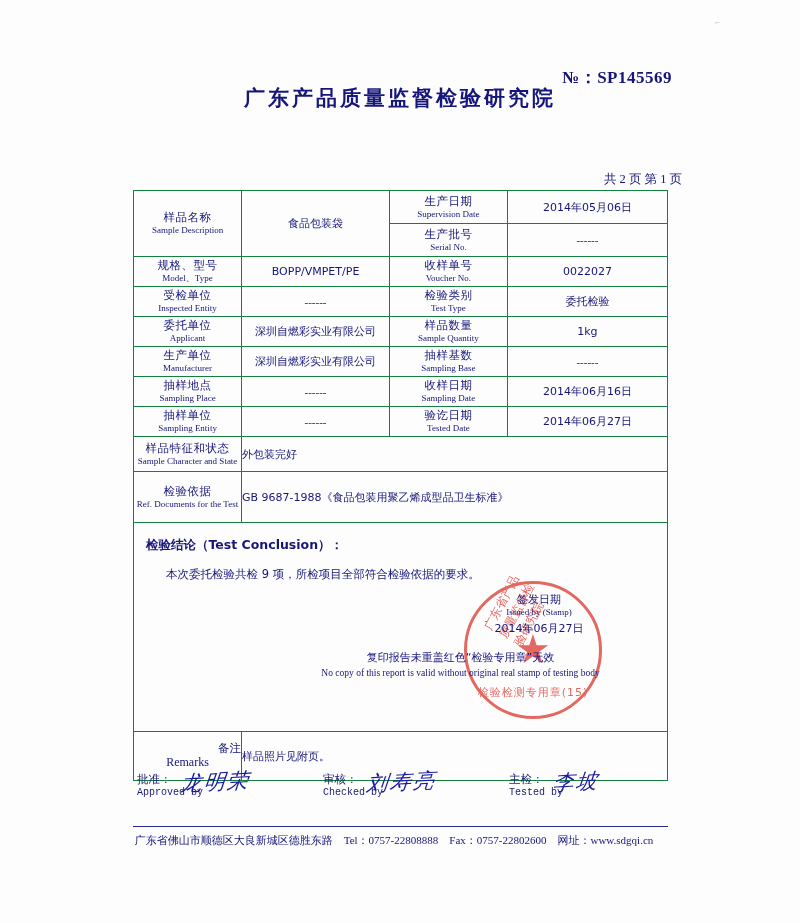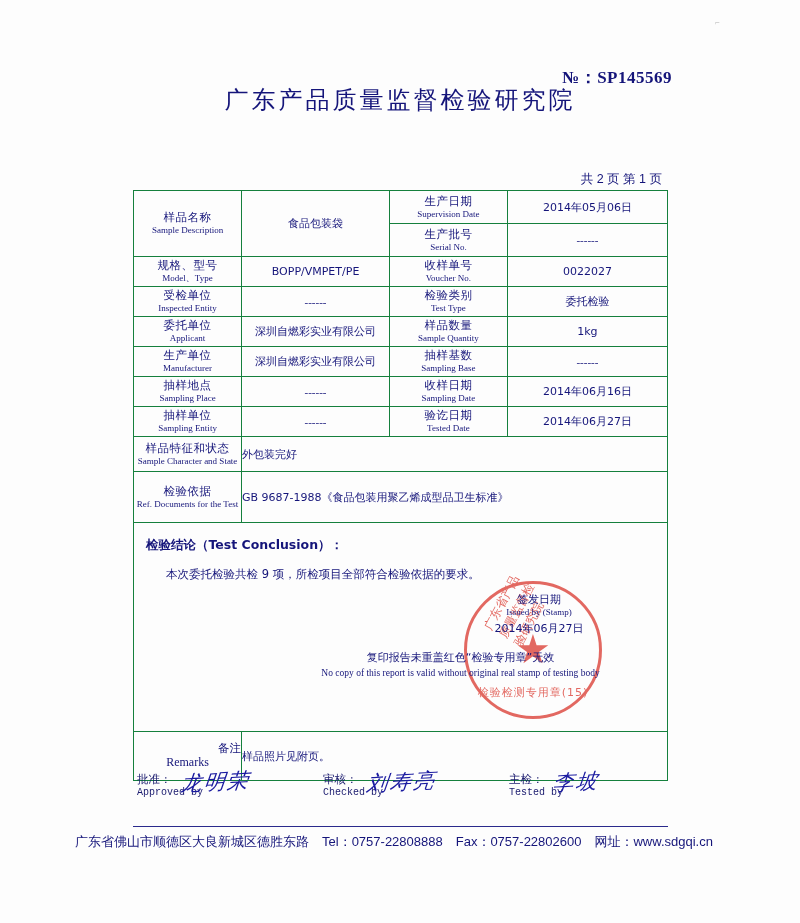--- a/index.html
+++ b/index.html
@@ -41,22 +41,22 @@
   }
 
   .header {
     position: absolute;
     left: 0; right: 0;
     top: 84px;
     text-align: center;
     color: #15157a;
   }
   .title-cn {
-    font-size: 24px;
-    font-weight: normal;
+    font-size: 21px;
+    font-weight: bold;
     letter-spacing: 3px;
     font-family: "DejaVu Sans", "Liberation Sans", sans-serif;
   }
   .title-en {
     font-size: 12.5px;
     font-weight: bold;
     margin-top: 4px;
     font-family: "Liberation Serif", serif;
   }
   .report-title {
@@ -67,24 +67,24 @@
     font-family: "DejaVu Sans", "Liberation Sans", sans-serif;
   }
   .report-title .en {
     font-family: "Liberation Serif", serif;
     letter-spacing: 0;
     font-size: 17px;
   }
 
   .page-count {
     position: absolute;
-    right: 138px;
+    right: 118px;
     top: 171px;
     font-size: 12.5px;
-    font-family: Liberation Sans, sans-serif;
+    font-family: Liberation Serif, serif;
     color: #15157a;
   }
 
   table.main {
     position: absolute;
     left: 133px;
     top: 190px;
     width: 535px;
     border-collapse: collapse;
     color: #15157a;
@@ -300,22 +300,22 @@
     left: 133px;
     top: 826px;
     width: 535px;
     border-top: 1px solid #2a2a8c;
   }
   .footer {
     position: absolute;
     left: 0; right: 12px;
     top: 833px;
     text-align: center;
-    font-size: 13px;
-    font-family: Liberation Sans, sans-serif;
+    font-size: 11px;
+    font-family: Liberation Serif, serif;
     color: #15157a;
   }
 </style>
 </head>
 <body>
 
 <div class="page">
 
   <div class="edge-mark" style="left:715px; top:18px;">⌐</div>
 

